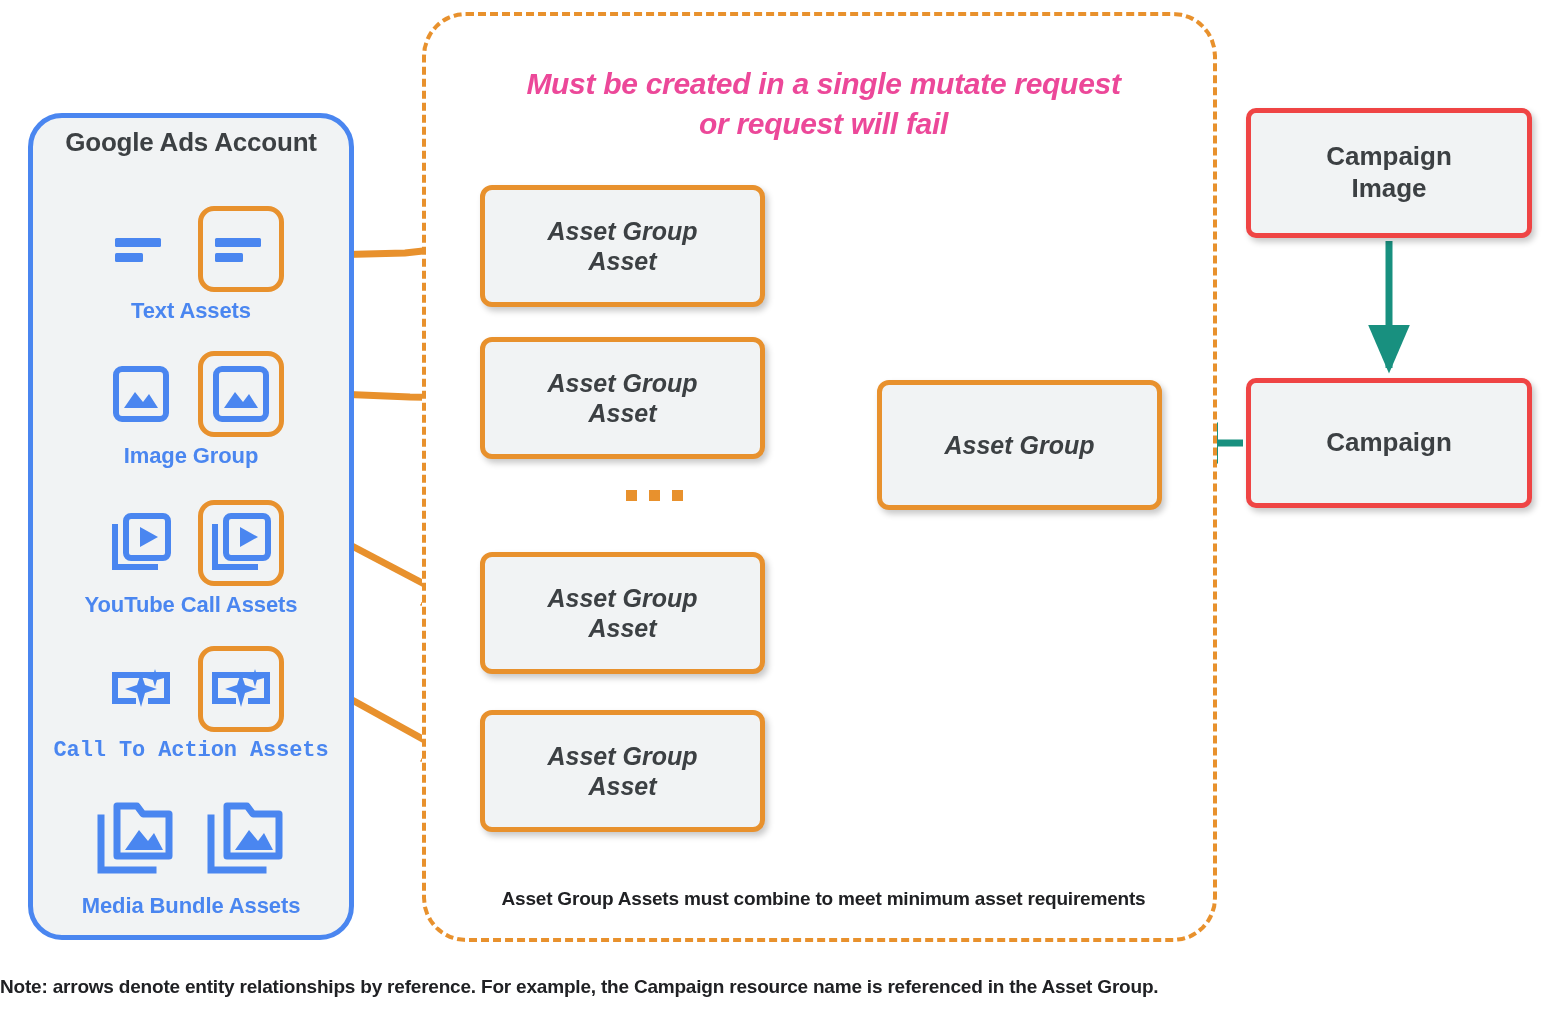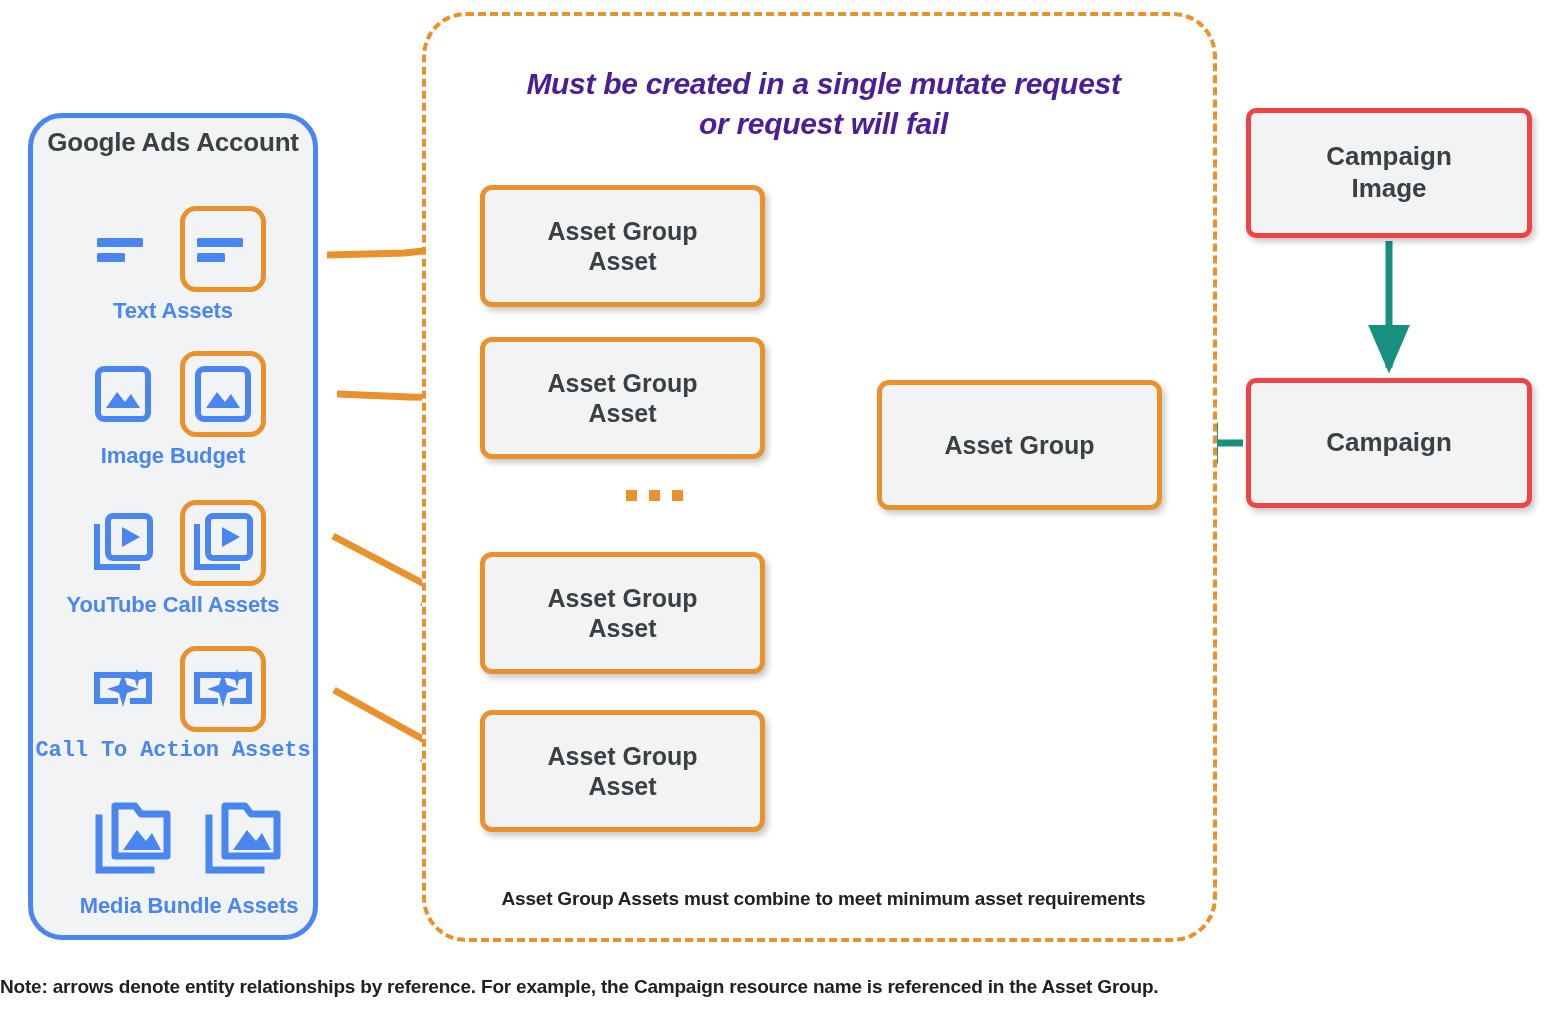--- a/index.html
+++ b/index.html
@@ -16,21 +16,21 @@
     height: 1017px;
     background: #ffffff;
     overflow: hidden;
   }
 
   
   #asset-library {
     position: absolute;
     left: 28px;
     top: 113px;
-    width: 290px;
+    width: 326px;
     height: 827px;
     background: #f1f3f4;
     border: 5px solid #4a86f0;
     border-radius: 34px;
     box-sizing: border-box;
   }
   #library-title {
     position: absolute;
     left: 0;
     top: 8px;
@@ -90,21 +90,21 @@
   }
   #mutate-heading {
     position: absolute;
     left: 30px;
     top: 48px;
     width: 735px;
     text-align: center;
     font-size: 30px;
     font-weight: 700;
     font-style: italic;
-    color: #4c1d95;
+    color: #ec4899;
     line-height: 1.32;
     letter-spacing: -0.3px;
   }
   #combine-note {
     position: absolute;
     left: 20px;
     top: 872px;
     width: 755px;
     text-align: center;
     font-size: 19px;
@@ -123,20 +123,21 @@
     justify-content: center;
     text-align: center;
     color: #3c4043;
     font-weight: 700;
     line-height: 1.22;
     box-shadow: 3px 4px 6px rgba(0,0,0,0.22);
   }
   .node.orange {
     border: 5px solid #e8912d;
     border-radius: 12px;
+    font-style: italic;
   }
   .node.teal {
     border: 5px solid #ef4444;
     border-radius: 10px;
   }
   .aga {
     left: 480px;
     width: 285px;
     height: 122px;
     font-size: 25px;
@@ -289,21 +290,21 @@
             <path d="M13,44 L24,28 L32,38 L38,30 L47,44 Z" fill="#4a86f0"></path>
           </svg>
         </div>
         <div class="icon-slot highlighted">
           <svg width="60" height="60" viewBox="0 0 60 60">
             <rect x="5" y="5" width="50" height="50" rx="6" fill="none" stroke="#4a86f0" stroke-width="6"></rect>
             <path d="M13,44 L24,28 L32,38 L38,30 L47,44 Z" fill="#4a86f0"></path>
           </svg>
         </div>
       </div>
-      <div class="asset-caption">Image Budget</div>
+      <div class="asset-caption">Image Group</div>
     </div>
 
     <div class="asset-row" style="top:382px;">
       <div class="icon-pair">
         <div class="icon-slot">
           <svg width="64" height="64" viewBox="0 0 64 64">
             <path d="M6,16 L6,56 L46,56" fill="none" stroke="#4a86f0" stroke-width="6" stroke-linecap="square"></path>
             <rect x="17" y="5" width="42" height="42" rx="5" fill="none" stroke="#4a86f0" stroke-width="6"></rect>
             <path d="M31,16 L49,26 L31,36 Z" fill="#4a86f0"></path>
           </svg>
@@ -332,21 +333,21 @@
           <svg width="68" height="48" viewBox="0 0 68 48">
             <path d="M8,10 L8,36 L26,36 M60,10 L60,36 L44,36 M8,10 L60,10" fill="none" stroke="#4a86f0" stroke-width="6" stroke-linecap="square"></path>
             <path d="M34,8 L38,20 L50,24 L38,28 L34,42 L30,28 L18,24 L30,20 Z" fill="#4a86f0"></path>
             <path d="M48,4 L50,11 L57,13 L50,15 L48,22 L46,15 L39,13 L46,11 Z" fill="#4a86f0"></path>
           </svg>
         </div>
       </div>
       <div class="asset-caption">Call To Action Assets</div>
     </div>
 
-    <div class="asset-row" style="top:673px;padding-left:16px;">
+    <div class="asset-row" style="top:673px;">
       <div class="icon-pair" style="height:96px;">
         <div class="icon-slot" style="width:96px;height:96px;">
           <svg width="82" height="82" viewBox="0 0 82 82">
             <path d="M6,20 L6,72 L58,72" fill="none" stroke="#4a86f0" stroke-width="7" stroke-linecap="square"></path>
             <path d="M22,8 L42,8 L48,16 L74,16 L74,58 L22,58 Z" fill="none" stroke="#4a86f0" stroke-width="7" stroke-linejoin="round"></path>
             <path d="M30,52 L44,32 L53,43 L59,35 L68,52 Z" fill="#4a86f0"></path>
           </svg>
         </div>
         <div class="icon-slot" style="width:96px;height:96px;">
           <svg width="82" height="82" viewBox="0 0 82 82">

